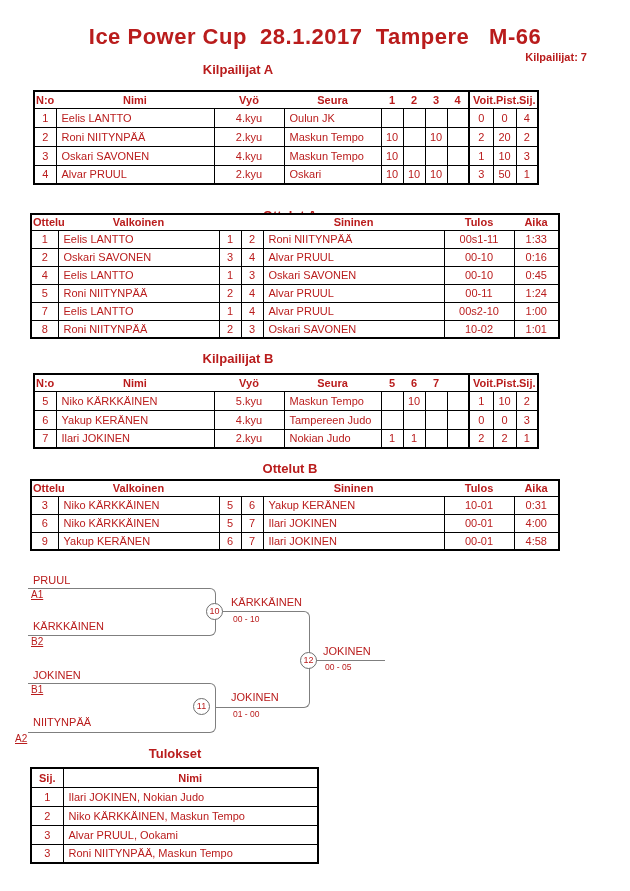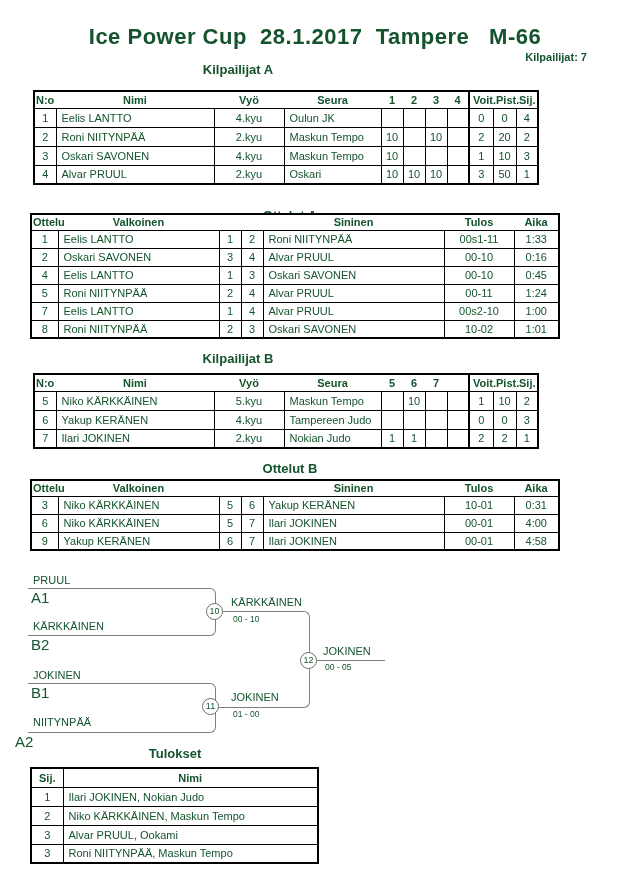--- a/index.html
+++ b/index.html
@@ -1,18 +1,18 @@
 <!DOCTYPE html>
 <html><head>
 <meta charset="utf-8">
 <style>
   html,body { margin:0; padding:0; background:#fff; }
   .page {
     position:relative; width:630px; height:891px; background:#ffffff;
-    font-family:"Liberation Sans", sans-serif; color:#14532d; overflow:hidden;
+    font-family:"Liberation Sans", sans-serif; color:#b91c1c; overflow:hidden;
   }
   .main-title {
     position:absolute; left:0; top:24px; width:630px; text-align:center;
     font-size:22px; font-weight:bold; white-space:pre; letter-spacing:0.5px;
   }
   .count-label {
     position:absolute; left:437px; top:51px; width:150px; text-align:right;
     font-size:11px; font-weight:bold;
   }
   .section-title {
@@ -43,21 +43,21 @@
   
   .bk-connector { position:absolute; border:1px solid #7f7f7f; border-left:none; border-radius:0 6px 6px 0; }
   .bk-adv-down  { position:absolute; border-top:1px solid #7f7f7f; border-right:1px solid #7f7f7f; border-radius:0 6px 0 0; }
   .bk-adv-up    { position:absolute; border-bottom:1px solid #7f7f7f; border-right:1px solid #7f7f7f; border-radius:0 0 6px 0; }
   .bk-final-line{ position:absolute; border-top:1px solid #7f7f7f; }
   .bk-circle {
     position:absolute; width:15px; height:15px; border:1px solid #6e6e6e; border-radius:50%;
     background:#fff; font-size:9px; line-height:15px; text-align:center; z-index:2;
   }
   .bk-name  { position:absolute; font-size:11px; white-space:nowrap; }
-  .bk-seed  { position:absolute; font-size:15px; white-space:nowrap; }
+  .bk-seed  { position:absolute; font-size:10px; white-space:nowrap;text-decoration:underline; }
   .bk-score { position:absolute; font-size:8.5px; white-space:nowrap; }
 </style>
 </head>
 <body>
 
 <div class="page">
 
   <div class="main-title">Ice Power Cup  28.1.2017  Tampere   M-66</div>
   <div class="count-label">Kilpailijat: 7</div>
 
@@ -365,21 +365,21 @@
     <div class="bk-name" style="left:231px; top:596px;">KÄRKKÄINEN</div>
     <div class="bk-score" style="left:233px; top:614px;">00 - 10</div>
 
     <div class="bk-name" style="left:33px; top:669px;">JOKINEN</div>
     <div class="bk-connector" style="left:28px; top:683px; width:187px; height:48px;"></div>
     <div class="bk-seed" style="left:31px; top:684px;">B1</div>
     <div class="bk-name" style="left:33px; top:716px;">NIITYNPÄÄ</div>
     <div class="bk-seed" style="left:15px; top:733px;text-align:center;">A2</div>
 
     <div class="bk-adv-up" style="left:215px; top:660px; width:94px; height:47px;"></div>
-    <div class="bk-circle" style="left:202px; top:698px;">11</div>
+    <div class="bk-circle" style="left:193px; top:698px;">11</div>
     <div class="bk-name" style="left:231px; top:691px;">JOKINEN</div>
     <div class="bk-score" style="left:233px; top:709px;">01 - 00</div>
 
     <div class="bk-final-line" style="left:309px; top:660px; width:76px;"></div>
     <div class="bk-circle" style="left:300px; top:652px;">12</div>
     <div class="bk-name" style="left:323px; top:645px;">JOKINEN</div>
     <div class="bk-score" style="left:325px; top:662px;">00 - 05</div>
   </div>
 
   <div class="section-title" style="left:75px; top:746px;">Tulokset</div>

